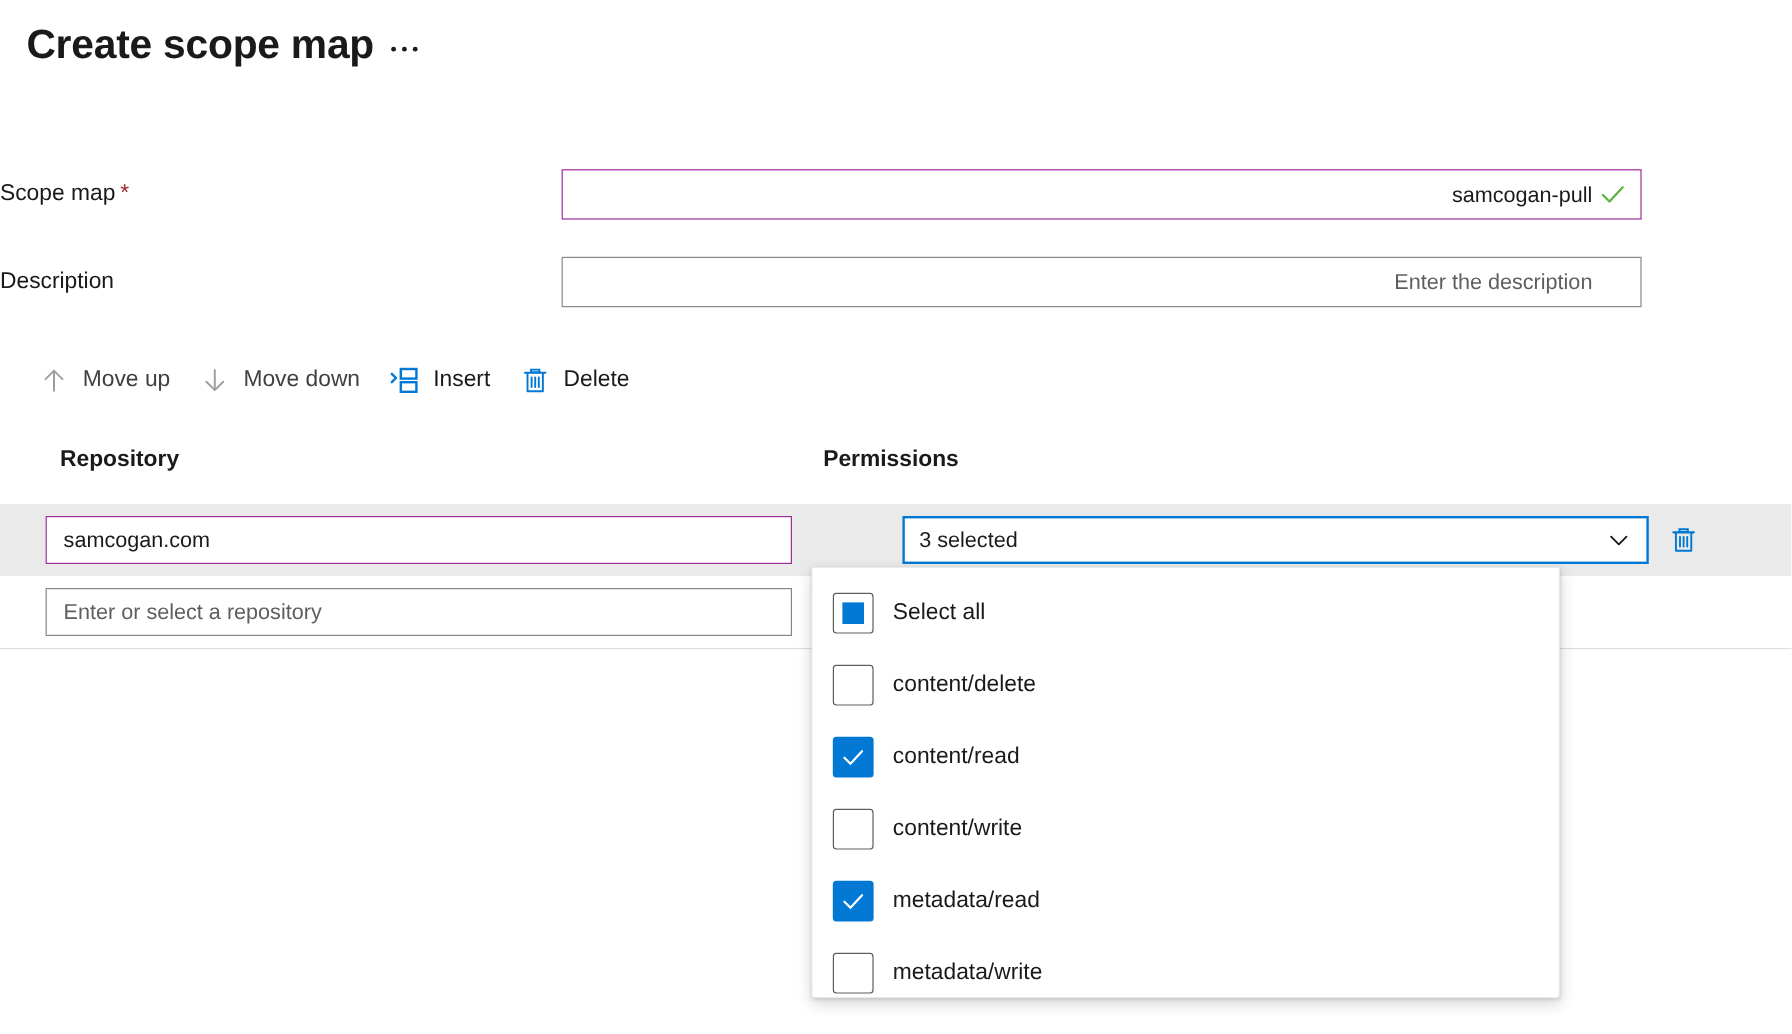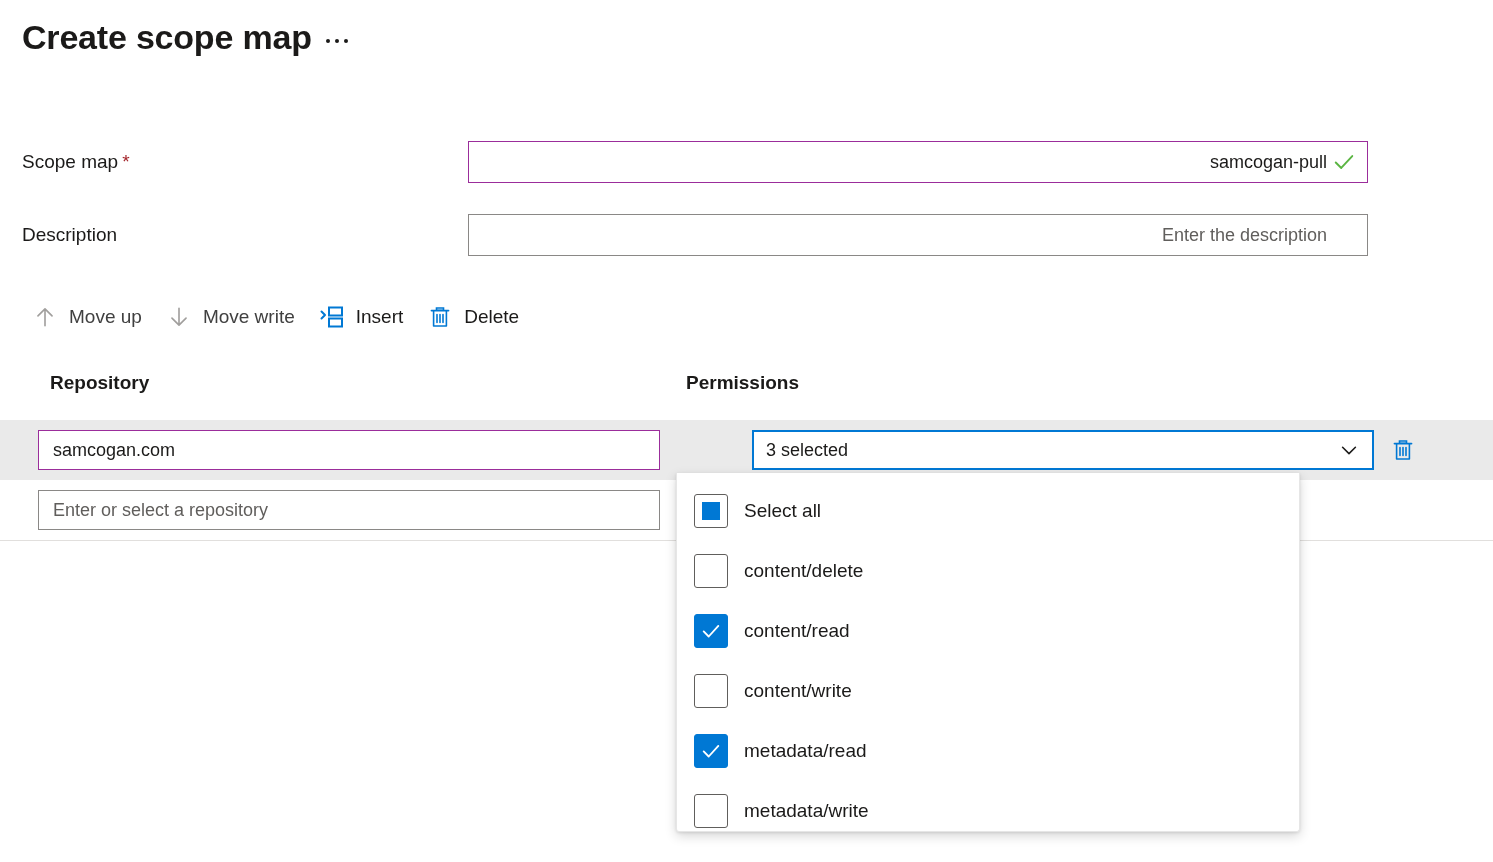--- a/index.html
+++ b/index.html
@@ -21,21 +21,21 @@
   }
   .ellipsis-btn {
     display: flex; align-items: center; gap: 5px;
     padding: 8px 6px; margin-top: 8px; cursor: pointer; background: none; border: none;
   }
   .ellipsis-btn span { width: 4px; height: 4px; border-radius: 50%; background: #1b1a19; display: block; }
 
   
   .form-row { position: absolute; left: 0; width: 1493px; display: flex; align-items: center; }
   .form-label {
-    width: 468px; padding-left: 22px; font-size: 19px; color: #1b1a19;
+    width: 468px; font-size: 19px; color: #1b1a19;
     line-height: 26px; white-space: nowrap;
   }
   .req-star { color: #a4262c; font-size: 19px; margin-left: 4px; }
 
   .field { position: relative; width: 900px; height: 42px; }
   .field input {
     width: 100%; height: 100%;
     border: 1px solid #8a8886; background: #fff;
     font-family: "Liberation Sans", sans-serif;
     font-size: 18px; color: #1b1a19;
@@ -155,21 +155,21 @@
       </span>
       <span>Move up</span>
     </button>
 
     <button class="cmd disabled">
       <span class="ic">
         <svg viewBox="0 0 24 24" width="26" height="26">
             <path d="M12 4 L12 19 M5.5 13 L12 19.5 L18.5 13" fill="none" stroke="#a19f9d" stroke-width="1.5" stroke-linecap="round" stroke-linejoin="round"></path>
           </svg>
       </span>
-      <span>Move write</span>
+      <span>Move down</span>
     </button>
 
     <button class="cmd">
       <span class="ic">
         <svg viewBox="0 0 26 26" width="26" height="26">
           <rect x="10" y="3.5" width="13" height="8" fill="none" stroke="#0078d4" stroke-width="2"></rect>
           <rect x="10" y="14.5" width="13" height="8" fill="none" stroke="#0078d4" stroke-width="2"></rect>
           <path d="M2.5 7.5 L6 11 L2.5 14.5" fill="none" stroke="#0078d4" stroke-width="2" stroke-linecap="round" stroke-linejoin="round"></path>
         </svg>
       </span>

